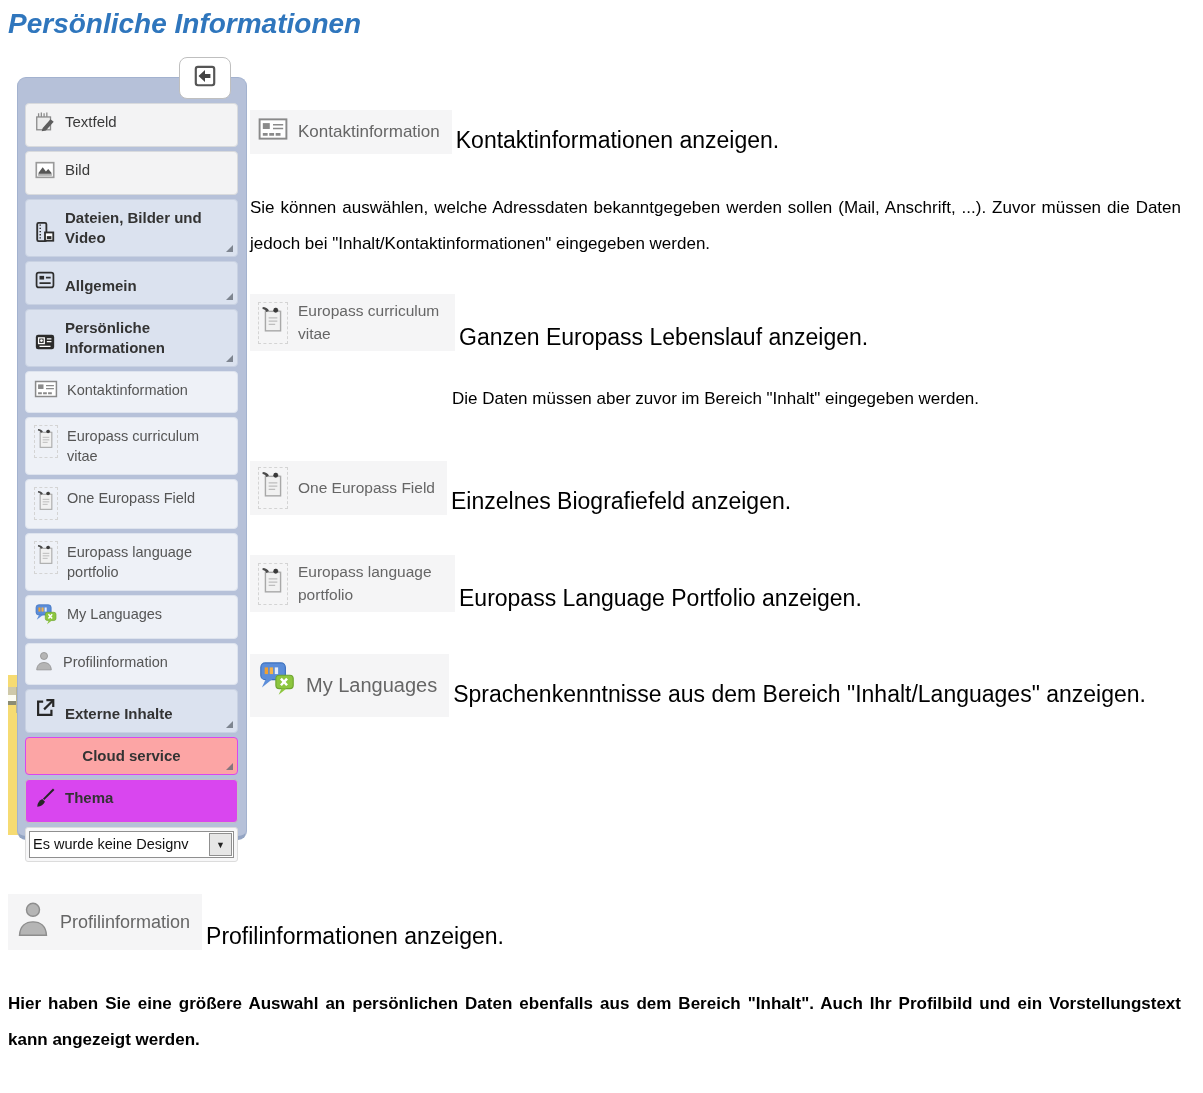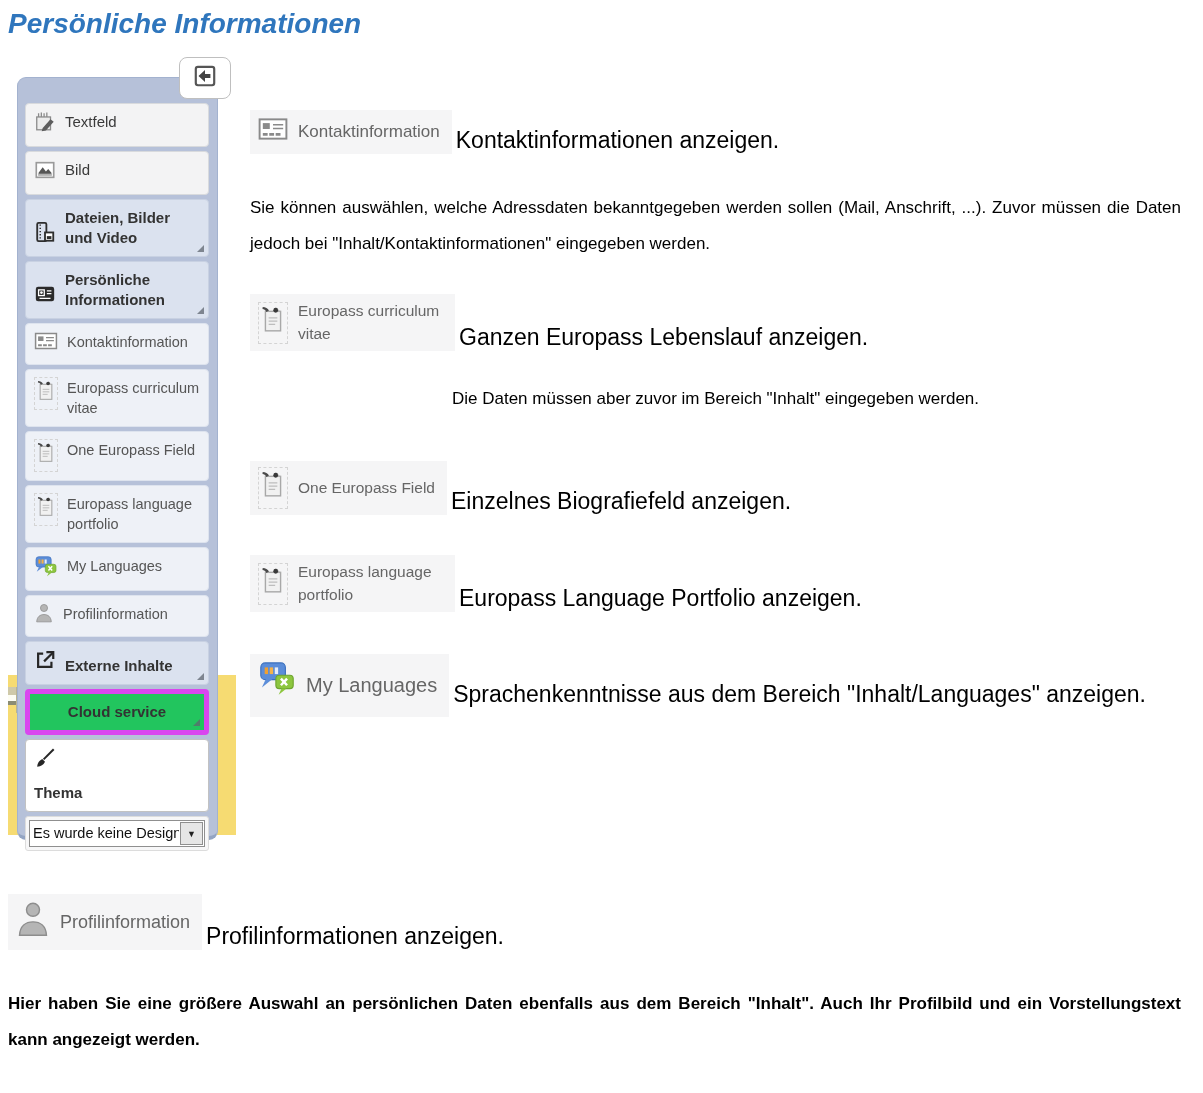--- a/index.html
+++ b/index.html
@@ -28,34 +28,34 @@
   .clipped-fragment { position:absolute; left:0; top:635px; width:9px; height:26px;
     background:linear-gradient(#cfc9a9 0 30%, #fdfdf3 30% 55%, #8b8c74 55% 70%, #f6db72 70%);
     border-right:1px solid #b9b493; z-index:1; }
 
   
   .collapse-tab { position:absolute; left:171px; top:5px; width:52px; height:42px;
     background:#fff; border:1px solid #bfbfbf; border-radius:8px;
     display:flex; align-items:center; justify-content:center; z-index:3; cursor:pointer; }
 
   
-  .panel { position:absolute; left:9px; top:25px; width:201px; height:763px;
+  .panel { position:absolute; left:9px; top:25px; width:230px; height:763px;
     background:#b6c1d9; border:1px solid #a3b2cf; border-bottom:4px solid #93a4c3;
     border-radius:9px; z-index:2;
     padding:25px 8px 10px 7px; display:flex; flex-direction:column; gap:4px; }
 
   .item { position:relative; border-radius:4px; padding:8px 8px;
     display:flex; gap:9px; align-items:flex-start;
     font-size:15px; line-height:20px; color:#333; cursor:pointer; }
   .item .ico { flex:0 0 auto; margin-top:-1px; }
   .item-plain { background:#f3f3f4; border:1px solid #d8dadd; color:#3a3a3a; }
   .item-cat   { background:#dbe2ef; border:1px solid #c8d1e2; font-weight:bold;align-items:flex-end; }
   .item-sub   { background:#eef1f7; border:1px solid #dde3ee; color:#555; font-size:14.5px; }
-  .item-center{ background:#22c55e; border:5px solid #d946ef; font-weight:bold; justify-content:center; }
-  .item-grey  { background:#ffffff; border:1px solid #c2c2c2; font-weight:bold;flex-direction:column; }
+  .item-center{ background:#fca5a5; border:1px solid #d946ef; font-weight:bold; justify-content:center; }
+  .item-grey  { background:#d946ef; border:1px solid #c2c2c2; font-weight:bold; }
   .grip::after { content:""; position:absolute; right:4px; bottom:4px;
     width:0; height:0; border-bottom:7px solid #5f6670; border-left:7px solid transparent; opacity:.75; }
 
   .select-row { background:#f7f7f8; border:1px solid #dcdcdc; border-radius:3px; padding:3px; }
   .select-box { display:flex; align-items:stretch; background:#fff; border:1px solid #8f8f8f; height:27px; cursor:pointer; }
   .select-text { flex:1; font-size:14.5px; color:#111; line-height:25px; padding:0 3px;
     white-space:nowrap; overflow:hidden; }
   .select-arrow { flex:0 0 23px; background:#e6e6e6; border:1px solid #8f8f8f; margin:1px;
     display:flex; align-items:center; justify-content:center; font-size:9px; color:#222; }
 
@@ -140,20 +140,30 @@
               <rect x="3.5" y="2" width="10" height="20" rx="1.5" fill="none" stroke="#2e2e2e" stroke-width="2"></rect>
               <path d="M6 4.5h1.6M6 8h1.6M6 11.5h1.6M6 15h1.6M6 18.5h1.6" stroke="#2e2e2e" stroke-width="1.4"></path>
               <rect x="12" y="12.5" width="9" height="9" fill="#fff" stroke="#2e2e2e" stroke-width="2"></rect>
               <rect x="14" y="16.5" width="5" height="3.2" fill="#2e2e2e"></rect>
             </svg>
           </span>
           <span>Dateien, Bilder und Video</span>
         </div>
 
 
+        <div class="item item-cat grip">
+          <span class="ico">
+            <svg width="22" height="22" viewBox="0 0 24 24">
+              <rect x="2.8" y="4" width="18.4" height="16" rx="2.4" fill="none" stroke="#2e2e2e" stroke-width="1.9"></rect>
+              <rect x="6" y="7.5" width="5" height="4" fill="#2e2e2e"></rect>
+              <path d="M13 9.5h5.2M6 15.5h12.2" stroke="#2e2e2e" stroke-width="1.9"></path>
+            </svg>
+          </span>
+          <span>Allgemein</span>
+        </div>
 
         <div class="item item-cat grip">
           <span class="ico">
             <svg width="22" height="22" viewBox="0 0 24 24">
               <rect x="2" y="4" width="20" height="16" rx="2.5" fill="#2b2b2b"></rect>
               <rect x="5" y="7.5" width="6.2" height="6.2" fill="none" stroke="#fff" stroke-width="1.4"></rect>
               <circle cx="8.1" cy="10.4" r="1.5" fill="#fff"></circle>
               <path d="M14 8.5h5M14 11.5h5M6 16.8h12" stroke="#fff" stroke-width="1.4"></path>
             </svg>
           </span>

